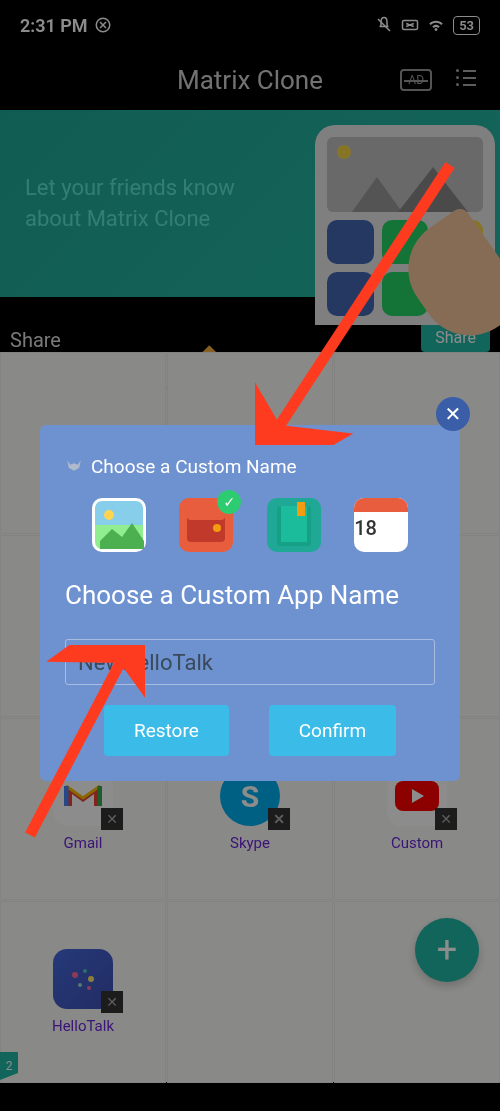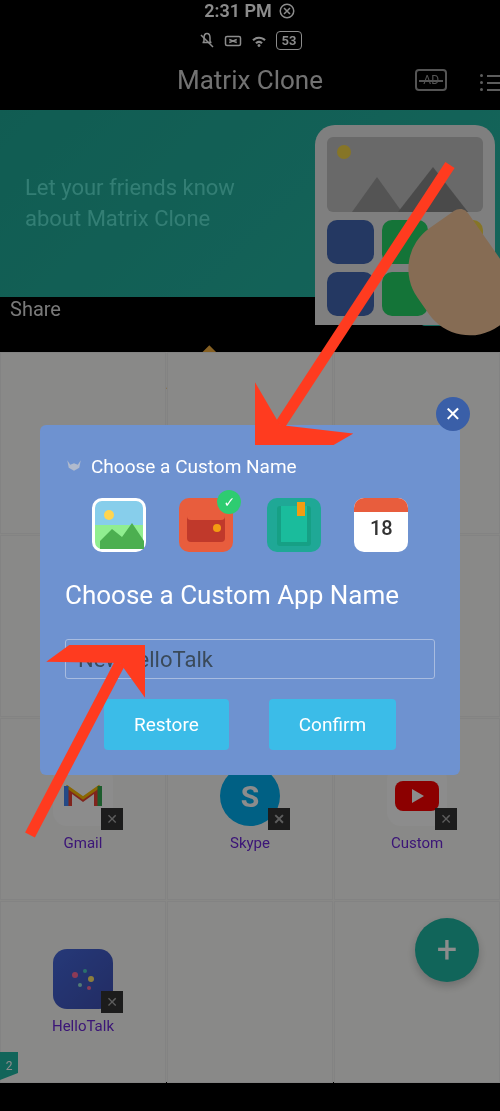--- a/index.html
+++ b/index.html
@@ -17,21 +17,20 @@
     }
     .status-bar {
       height: 50px;
       display: flex;
       justify-content: space-between;
       align-items: center;
       padding: 0 20px;
       color: #fff;
       font-size: 18px;
       font-weight: 600;
-      flex-direction: column;
     }
     .status-left { display: flex; align-items: center; gap: 6px; }
     .status-right { display: flex; align-items: center; gap: 8px; }
     .status-icon { width: 18px; height: 18px; }
     .battery-box {
       border: 1.5px solid #fff;
       border-radius: 4px;
       padding: 1px 5px;
       font-size: 13px;
       display: flex;
@@ -45,24 +44,24 @@
       position: relative;
       color: #bbb;
     }
     .app-title {
       font-size: 26px;
       font-weight: 400;
       color: #d0d0d0;
     }
     .header-actions {
       position: absolute;
-      right: 0;
-      display: flex;
-      gap: 33px;
-      align-items: flex-end;
+      right: 24px;
+      display: flex;
+      gap: 24px;
+      align-items: flex-start;
     }
     .ad-badge {
       border: 2px solid #999;
       border-radius: 4px;
       padding: 2px 6px;
       font-size: 12px;
       color: #999;
       position: relative;
     }
     .ad-badge::after {
@@ -134,21 +133,21 @@
       width: 90px;
       height: 120px;
       background: #f4c59a;
       border-radius: 50px 10px 10px 50px;
       transform: rotate(-35deg);
     }
     .share-bar {
       height: 55px;
       background: #000;
       display: flex;
-      align-items: flex-start;
+      align-items: flex-end;
       justify-content: space-between;
       padding: 0 10px;
     }
     .share-label { color: #ddd; font-size: 20px; }
     .share-btn {
       background: #1fb8a5;
       color: #fff;
       padding: 5px 14px;
       border-radius: 4px;
       font-size: 16px;
@@ -289,39 +288,39 @@
       width: 54px;
       height: 54px;
       border-radius: 10px;
       position: relative;
     }
     .gallery-opt { background: linear-gradient(#87ceeb 50%, #90ee90 50%); border: 3px solid #fff; }
     .wallet-opt { background: #e85d3d; }
     .book-opt { background: #1fa896; }
     .calendar-opt { background: #fff; position: relative; }
     .cal-top { position: absolute; top: 0; left: 0; right: 0; height: 14px; background: #e85d3d; border-radius: 10px 10px 0 0; }
-    .cal-num { position: absolute; top: 18px; left: 0; right: 0; text-align: center; font-size: 20px; color: #333; font-weight: 500;}
+    .cal-num { position: absolute; top: 18px; left: 0; right: 0; font-size: 20px; color: #333; font-weight: 500;}
     .check-badge {
       position: absolute;
       top: -8px;
       right: -8px;
       width: 24px;
       height: 24px;
       background: #2ecc71;
       border-radius: 50%;
       display: flex;
       align-items: center;
       justify-content: center;
       color: #fff;
       font-size: 14px;
     }
     .modal-subtitle { color: #fff; font-size: 26px; margin-bottom: 29px; }
     .name-input {
       width: 100%;
-      height: 40px;
+      height: 46px;
       background: transparent;
       border: 1px solid #a8bce0;
       border-radius: 3px;
       padding: 0 12px;
       color: #3a4a5a;
       font-size: 22px;
       margin-bottom: 20px;
     }
     .modal-buttons {
       display: flex;

